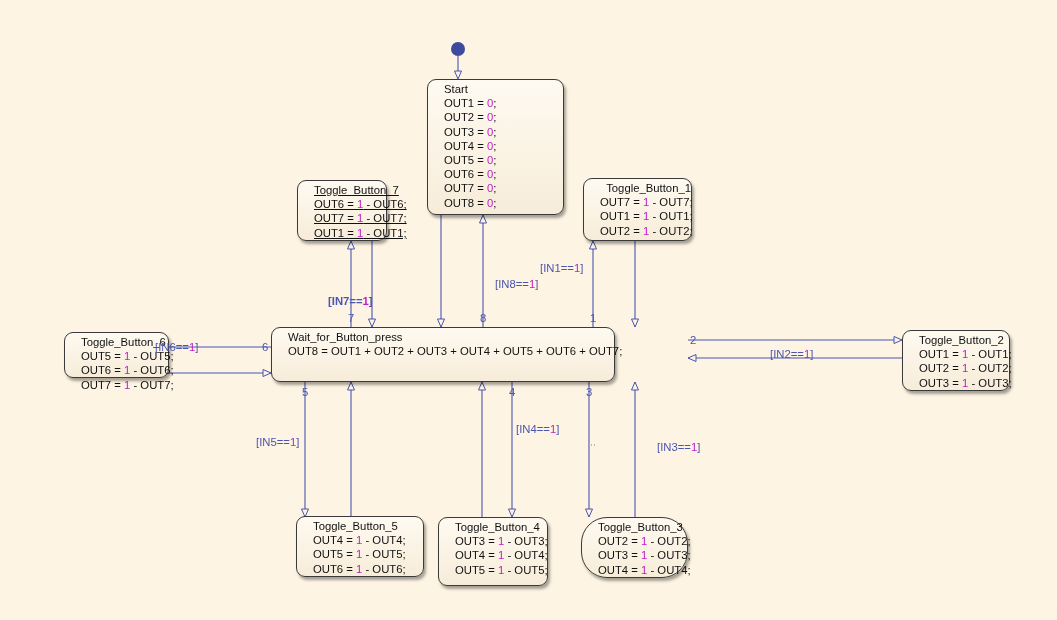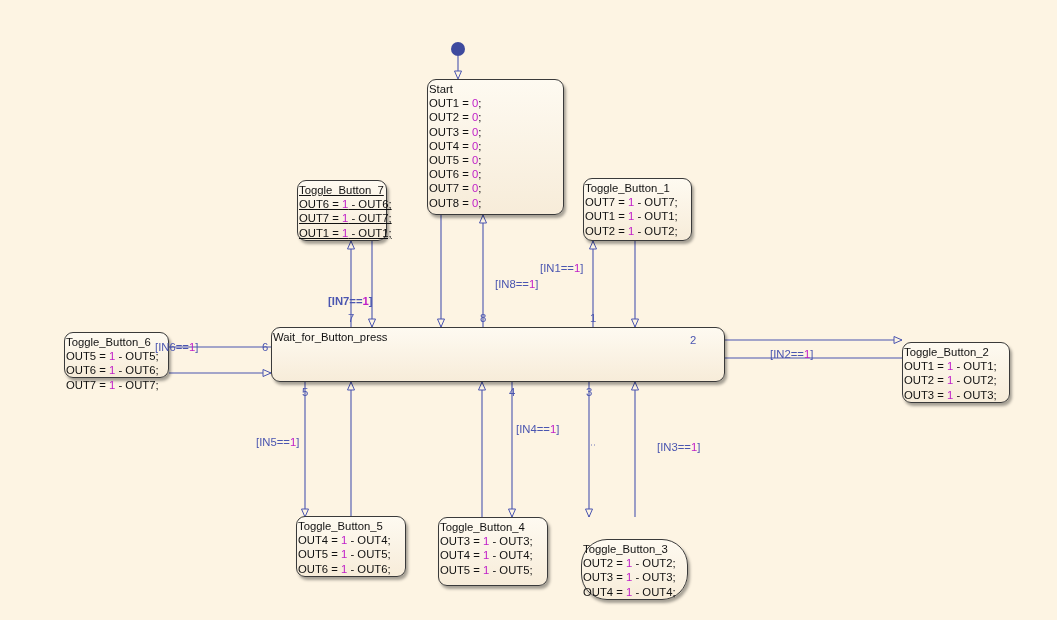--- a/index.html
+++ b/index.html
@@ -10,21 +10,21 @@
       position: relative;
     }
     #canvas { position: absolute; left: 0; top: 0; width: 1057px; height: 620px; }
     .state {
       position: absolute;
       box-sizing: border-box;
       border: 1.3px solid #3a3a3a;
       border-radius: 9px;
       background: linear-gradient(180deg, #fefaf1 0%, #f7ecd9 100%);
       box-shadow: 2px 3px 3px rgba(0,0,0,0.35);
-      padding: 2px 0 0 1px;
+      padding: 2px 0 0 16px;
       font-size: 11.3px;
       line-height: 14.2px;
       color: #111;
       white-space: nowrap;
     }
     .state .line { display: block; }
     .num { color: #c01ec8; }
     .lbl {
       position: absolute;
       font-size: 11.3px;
@@ -97,67 +97,68 @@
   <span class="line"><span>OUT1 = </span><span class="num">0</span><span>;</span></span>
   <span class="line"><span>OUT2 = </span><span class="num">0</span><span>;</span></span>
   <span class="line"><span>OUT3 = </span><span class="num">0</span><span>;</span></span>
   <span class="line"><span>OUT4 = </span><span class="num">0</span><span>;</span></span>
   <span class="line"><span>OUT5 = </span><span class="num">0</span><span>;</span></span>
   <span class="line"><span>OUT6 = </span><span class="num">0</span><span>;</span></span>
   <span class="line"><span>OUT7 = </span><span class="num">0</span><span>;</span></span>
   <span class="line"><span>OUT8 = </span><span class="num">0</span><span>;</span></span>
 </div>
 
-<div class="state" style="left:271px;top:327px;width:454px;height:55px;">
+<div class="state" style="left:271px;top:327px;width:344px;height:55px;">
   <span class="line">Wait_for_Button_press</span>
+  <span class="line">OUT8 = OUT1 + OUT2 + OUT3 + OUT4 + OUT5 + OUT6 + OUT7;</span>
 </div>
 
 <div class="state" style="left:297px;top:180px;width:90px;height:61px;text-decoration:underline;">
   <span class="line">Toggle_Button_7</span>
   <span class="line"><span>OUT6 = </span><span class="num">1</span><span> - OUT6;</span></span>
   <span class="line"><span>OUT7 = </span><span class="num">1</span><span> - OUT7;</span></span>
   <span class="line"><span>OUT1 = </span><span class="num">1</span><span> - OUT1;</span></span>
 </div>
 
-<div class="state" style="left:583px;top:178px;width:109px;height:63px;">
+<div class="state" style="left:583px;top:178px;width:109px;height:63px;text-align:right;">
   <span class="line">Toggle_Button_1</span>
   <span class="line"><span>OUT7 = </span><span class="num">1</span><span> - OUT7;</span></span>
   <span class="line"><span>OUT1 = </span><span class="num">1</span><span> - OUT1;</span></span>
   <span class="line"><span>OUT2 = </span><span class="num">1</span><span> - OUT2;</span></span>
 </div>
 
 <div class="state" style="left:64px;top:332px;width:105px;height:46px;">
   <span class="line">Toggle_Button_6</span>
   <span class="line"><span>OUT5 = </span><span class="num">1</span><span> - OUT5;</span></span>
   <span class="line"><span>OUT6 = </span><span class="num">1</span><span> - OUT6;</span></span>
   <span class="line"><span>OUT7 = </span><span class="num">1</span><span> - OUT7;</span></span>
 </div>
 
-<div class="state" style="left:902px;top:342px;width:108px;height:61px;">
+<div class="state" style="left:902px;top:330px;width:108px;height:61px;">
   <span class="line">Toggle_Button_2</span>
   <span class="line"><span>OUT1 = </span><span class="num">1</span><span> - OUT1;</span></span>
   <span class="line"><span>OUT2 = </span><span class="num">1</span><span> - OUT2;</span></span>
   <span class="line"><span>OUT3 = </span><span class="num">1</span><span> - OUT3;</span></span>
 </div>
 
-<div class="state" style="left:296px;top:516px;width:110px;height:61px;">
+<div class="state" style="left:296px;top:516px;width:128px;height:61px;">
   <span class="line">Toggle_Button_5</span>
   <span class="line"><span>OUT4 = </span><span class="num">1</span><span> - OUT4;</span></span>
   <span class="line"><span>OUT5 = </span><span class="num">1</span><span> - OUT5;</span></span>
   <span class="line"><span>OUT6 = </span><span class="num">1</span><span> - OUT6;</span></span>
 </div>
 
 <div class="state" style="left:438px;top:517px;width:110px;height:69px;">
   <span class="line">Toggle_Button_4</span>
   <span class="line"><span>OUT3 = </span><span class="num">1</span><span> - OUT3;</span></span>
   <span class="line"><span>OUT4 = </span><span class="num">1</span><span> - OUT4;</span></span>
   <span class="line"><span>OUT5 = </span><span class="num">1</span><span> - OUT5;</span></span>
 </div>
 
-<div class="state" style="left:581px;top:539px;width:107px;height:61px;border-radius:26px;">
+<div class="state" style="left:581px;top:517px;width:107px;height:61px;border-radius:26px;">
   <span class="line">Toggle_Button_3</span>
   <span class="line"><span>OUT2 = </span><span class="num">1</span><span> - OUT2;</span></span>
   <span class="line"><span>OUT3 = </span><span class="num">1</span><span> - OUT3;</span></span>
   <span class="line"><span>OUT4 = </span><span class="num">1</span><span> - OUT4;</span></span>
 </div>
 
 <div class="lbl" style="left:495px;top:234px;margin-top:44px;"><span>[IN8==</span><span class="num">1</span><span>]</span></div>
 <div class="lbl" style="left:540px;top:262px;"><span>[IN1==</span><span class="num">1</span><span>]</span></div>
 <div class="lbl" style="left:328px;top:295px;font-weight:bold;"><span>[IN7==</span><span class="num">1</span><span>]</span></div>
 <div class="lbl" style="left:155px;top:341px;"><span>[IN6==</span><span class="num">1</span><span>]</span></div>

